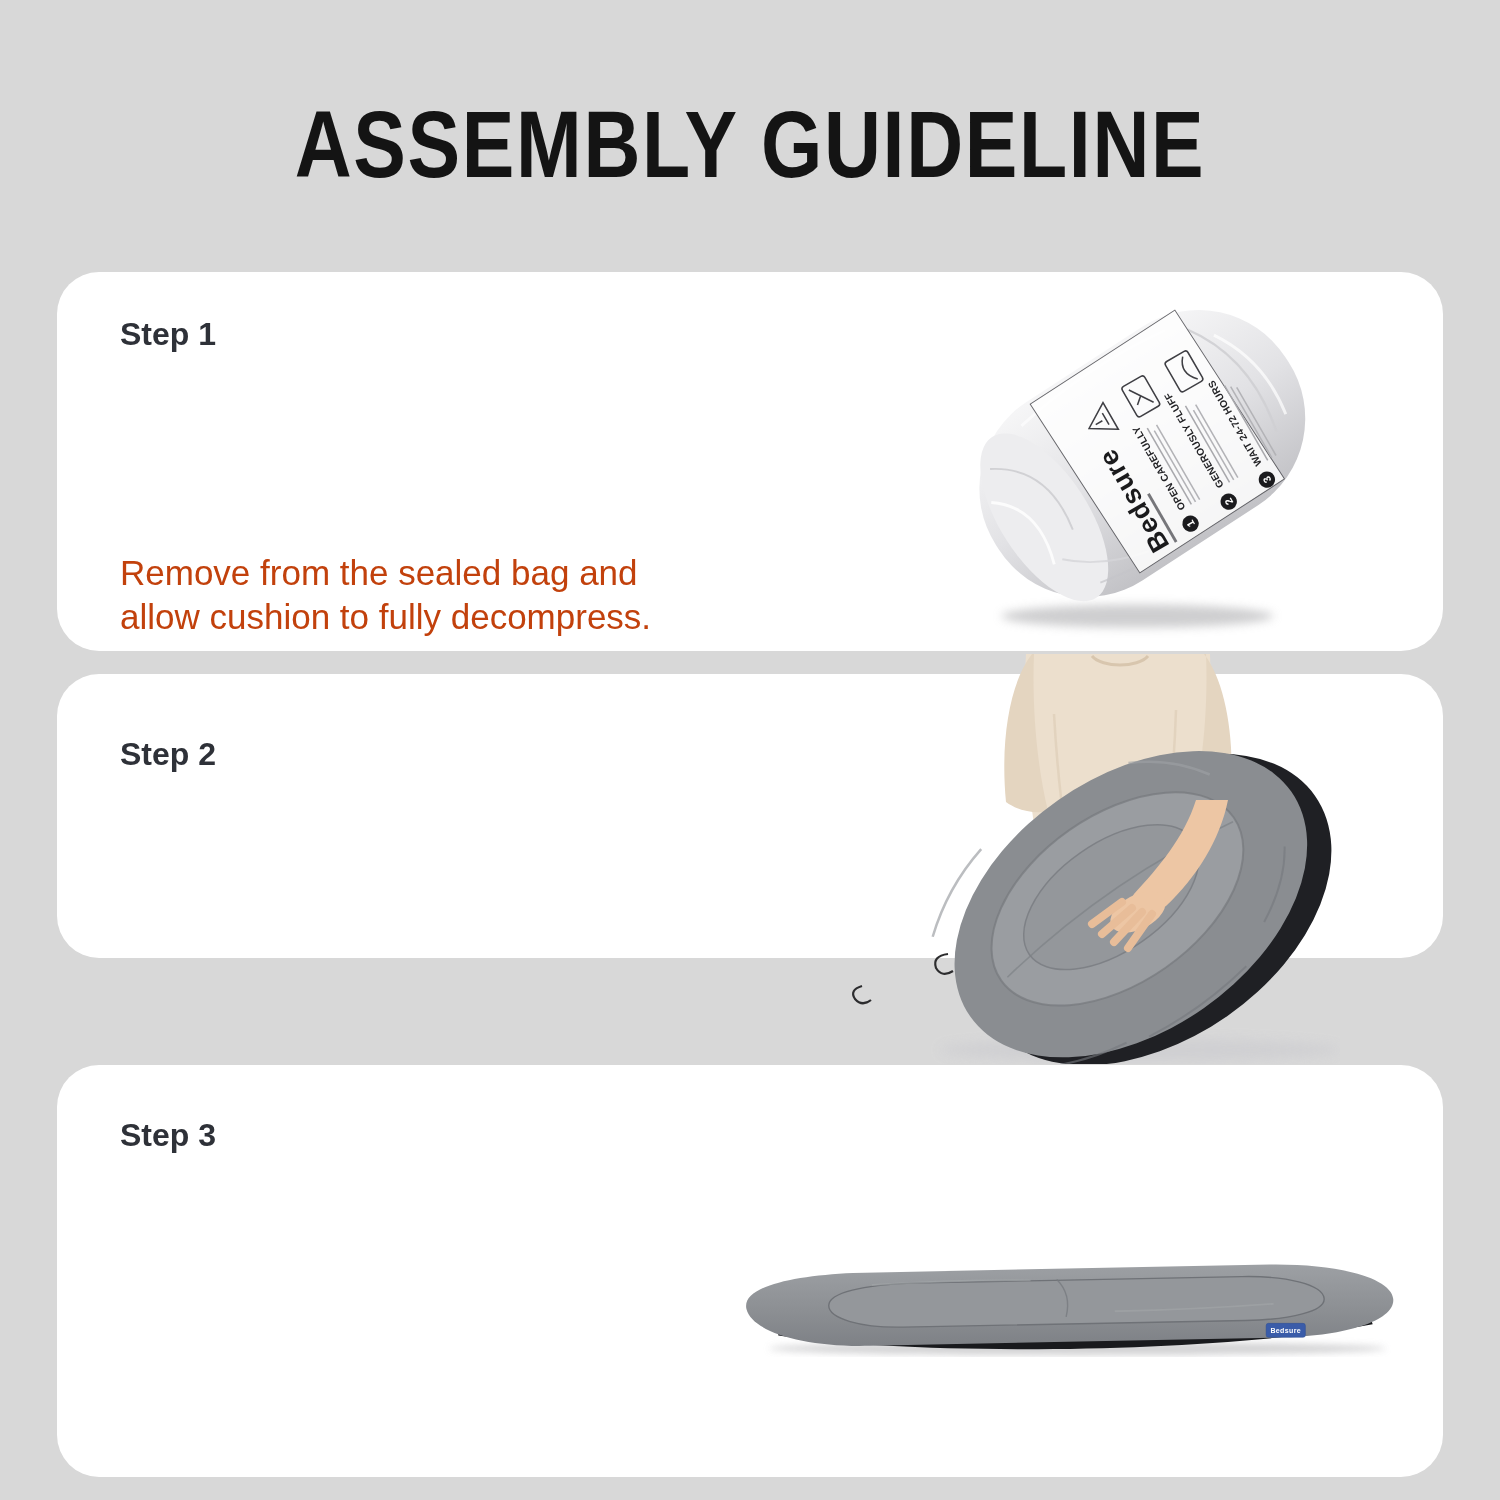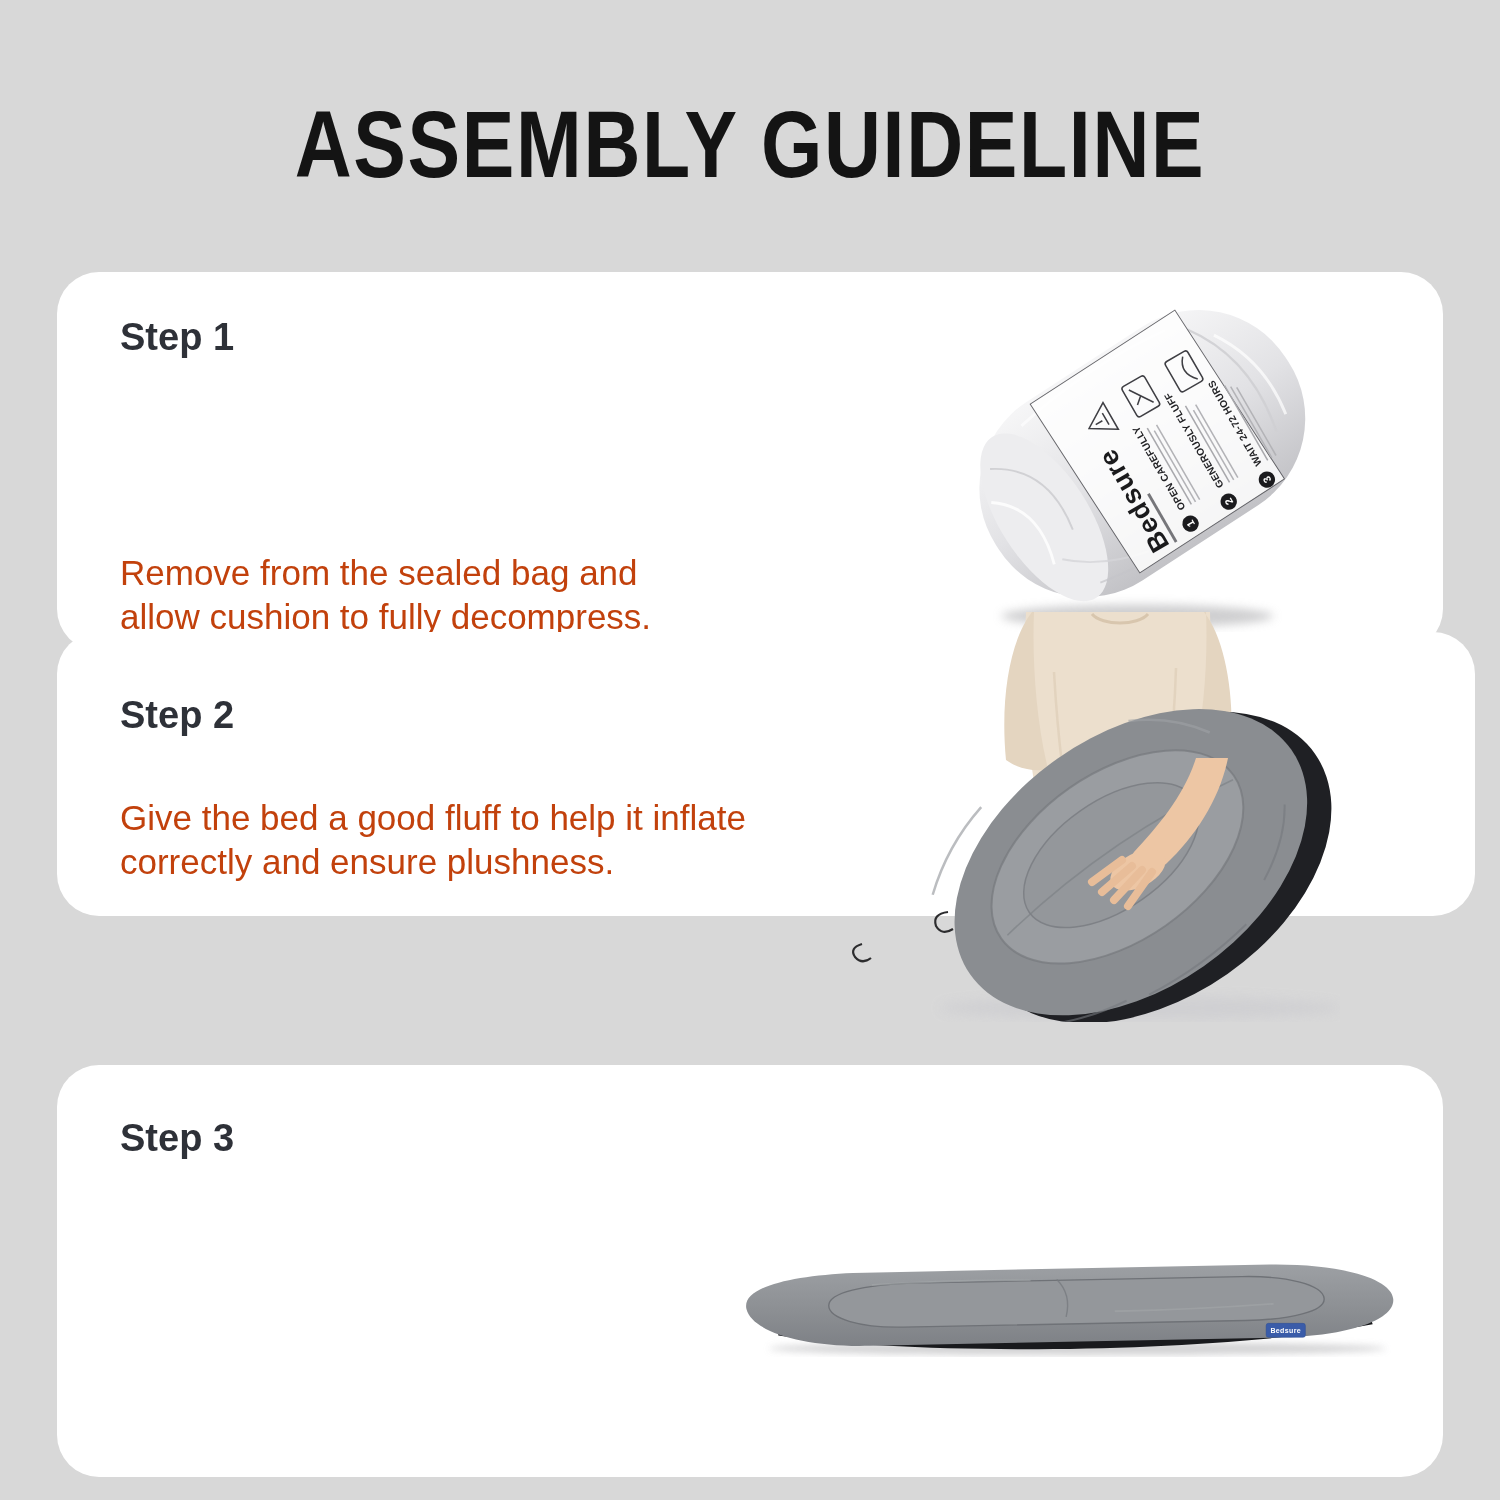--- a/index.html
+++ b/index.html
@@ -4,23 +4,23 @@
 <style>
   html,body{margin:0;padding:0;background:#d8d8d8;}
   .stage{position:relative;width:1500px;height:1500px;background:#d8d8d8;overflow:hidden;
          font-family:"Liberation Sans",sans-serif;}
   .main-title{position:absolute;top:97px;left:0;width:1500px;text-align:center;
               font-size:95px;font-weight:800;line-height:1;color:#141414;
               letter-spacing:2px;transform:scaleX(.83);transform-origin:50% 50%;
               white-space:nowrap;}
   .card{position:absolute;left:57px;width:1386px;background:#ffffff;border-radius:42px;}
   .card1{top:272px;height:379px;}
-  .card2{top:632px;height:284px;padding-left:32px;}
+  .card2{top:674px;height:284px;}
   .card3{top:1065px;height:412px;}
-  .step-title{position:absolute;left:63px;font-size:38px;font-weight:700;color:#2e3138;line-height:1;}
+  .step-title{position:absolute;left:63px;font-size:32px;font-weight:700;color:#2e3138;line-height:1;}
   .card1 .step-title{top:46px;}
   .card2 .step-title{top:64px;}
   .card3 .step-title{top:54px;}
   .step-desc{position:absolute;left:63px;font-size:35px;font-weight:400;color:#c2410c;
              line-height:44px;white-space:pre-line;}
   .card1 .step-desc{bottom:12px;}
   .card2 .step-desc{bottom:32px;}
   .card3 .step-desc{bottom:44px;}
   .img{position:absolute;}
   .img-bag{left:898px;top:24px;width:384px;height:345px;}
@@ -96,22 +96,20 @@
             <rect x="132" y="112" width="36" height="27" rx="3"></rect>
             <path d="M136,134 Q150,120 164,132"></path>
           </g>
         </g>
       </g>
     </svg>
   </div>
 
   <div class="card card2">
     <div class="step-title">Step 2</div>
-    <div class="step-desc">Give the bed a good fluff to help it inflate
-correctly and ensure plushness.</div>
 
     <svg class="img img-fluff" viewBox="0 0 500 410" aria-hidden="true">
       <defs>
         <filter id="b6" x="-60%" y="-60%" width="220%" height="220%">
             <feGaussianBlur stdDeviation="6"></feGaussianBlur>
           </filter>
       </defs>
       <ellipse cx="300" cy="396" rx="200" ry="11" fill="#cfcfd2" opacity=".9" filter="url(#b6)"></ellipse>
 
       <path d="M196,150 C198,182 210,214 226,240 L256,228 C242,202 231,172 227,148 Z" fill="#e9c19e"></path>

